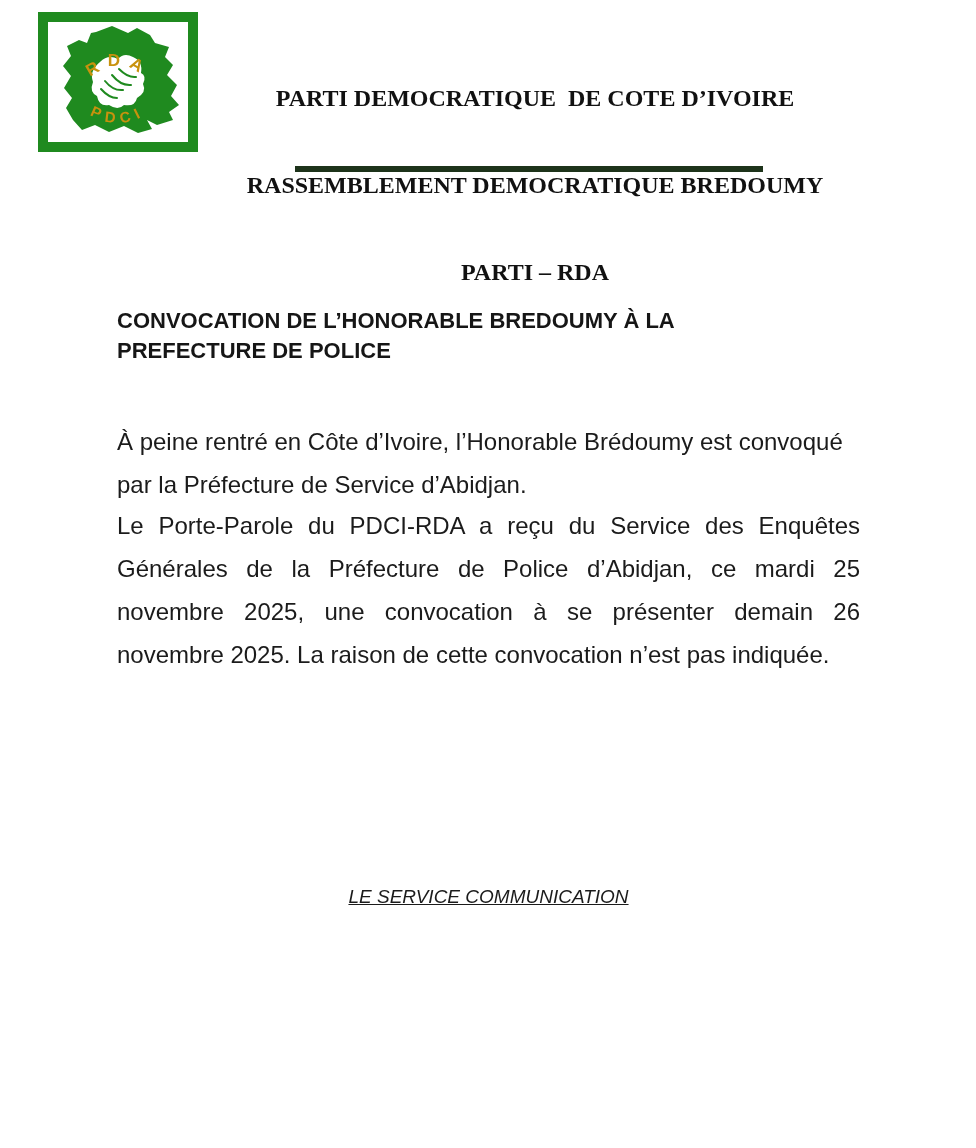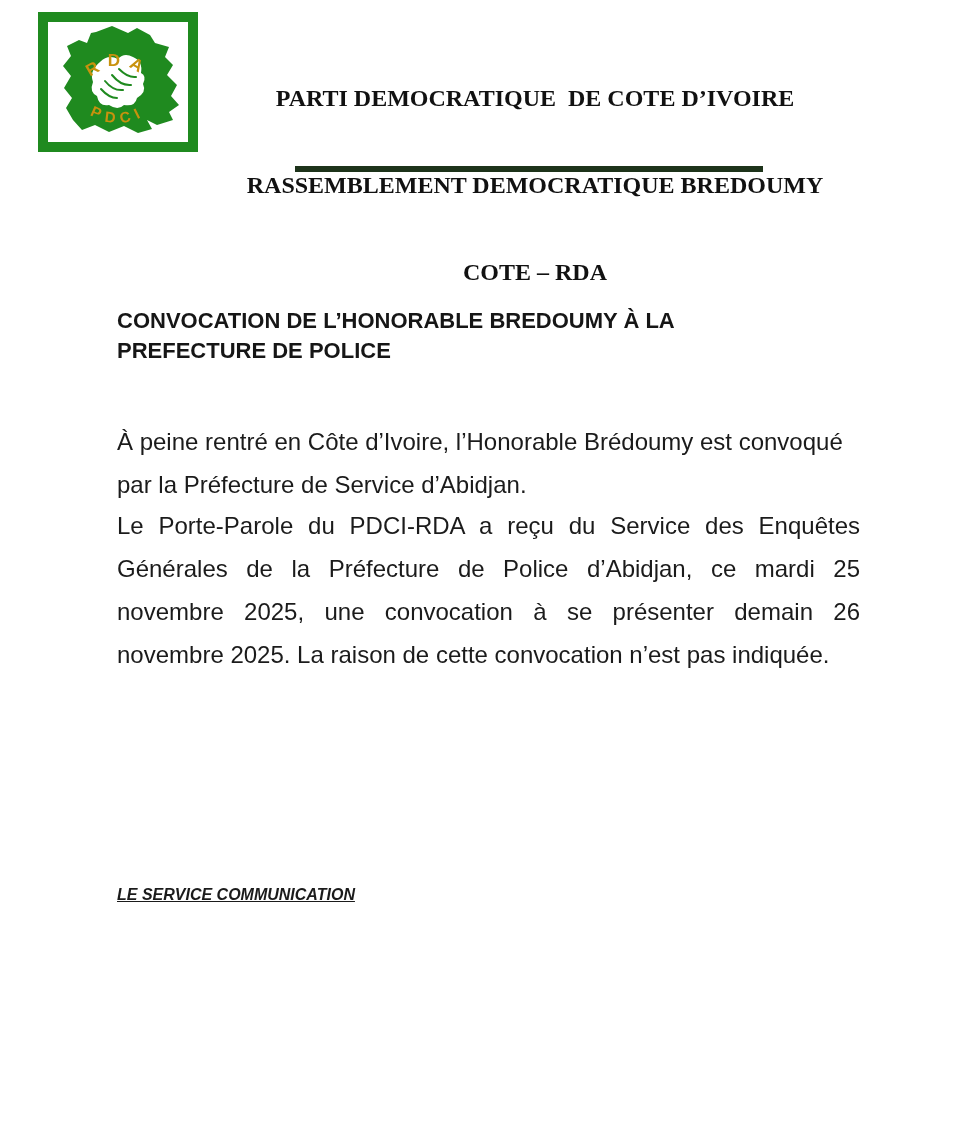--- a/index.html
+++ b/index.html
@@ -86,24 +86,24 @@
   .p1 { top: 420px; }
   .p2 { top: 504px; }
   .p3 { top: 729px; }
 
   
   .signature {
     position: absolute;
     left: 117px;
     top: 886px;
     width: 743px;
-    text-align: left;
+    text-align: center;
     font-style: italic;
-    font-weight: bold;
-    font-size: 16px;
+    font-weight: normal;
+    font-size: 19px;
     text-decoration: underline;
     color: #1b1b1b;
   }
 </style>
 </head>
 <body>
 
 <div class="page">
 
   <div class="logo">
@@ -131,21 +131,21 @@
       </text>
       <text font-family="Liberation Sans, DejaVu Sans, sans-serif" font-size="15" font-weight="bold" fill="#c8920e" letter-spacing="6">
         <textPath href="#arcBot" startOffset="50%" text-anchor="middle">PDCI</textPath>
       </text>
     </svg>
   </div>
 
   <div class="header-text">
     <div>PARTI DEMOCRATIQUE  DE COTE D’IVOIRE</div>
     <div>RASSEMBLEMENT DEMOCRATIQUE BREDOUMY</div>
-    <div>COTE – RDA</div>
+    <div>PARTI – RDA</div>
   </div>
 
   <div class="banner">
     <hr class="rule">
     <hr class="rule">
   </div>
 
   <div class="doc-heading">CONVOCATION DE L’HONORABLE BREDOUMY À LA PREFECTURE DE POLICE</div>
 
   <p class="para p1">À peine rentré en Côte d’Ivoire, l’Honorable Brédoumy est convoqué par la Préfecture de Service d’Abidjan.</p>

